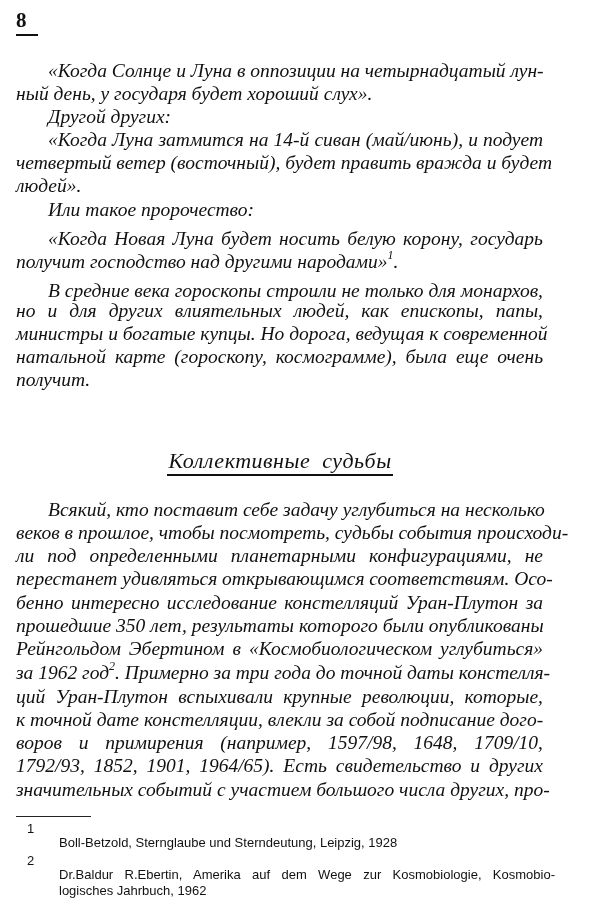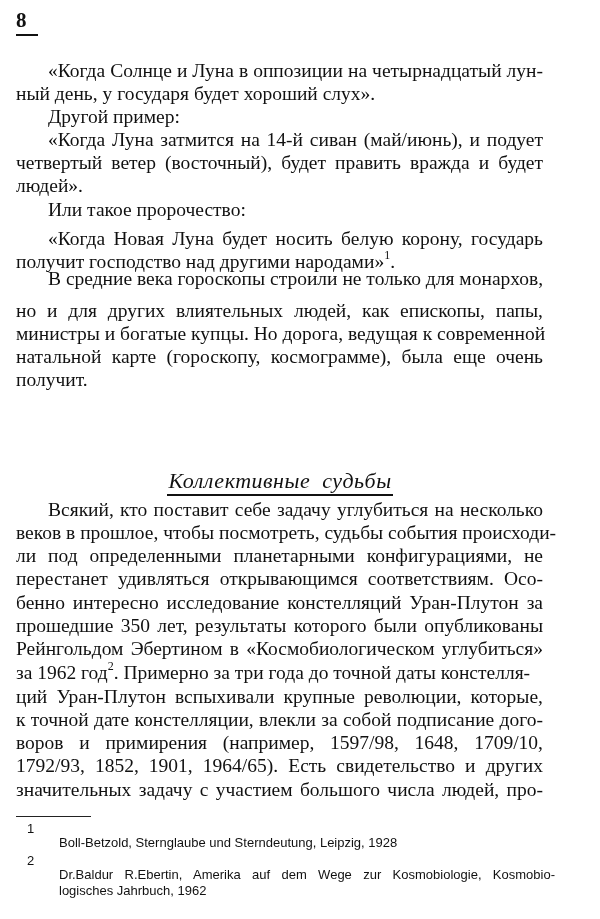--- a/index.html
+++ b/index.html
@@ -33,40 +33,40 @@
     }
     .line {
       position: absolute;
       left: 16px;
       width: 527px;
       font-size: 19.5px;
       line-height: 22px;
       white-space: nowrap;
       text-align: justify;
       text-align-last: justify;
+      font-style: italic;
     }
     .line.indent {
       left: 48px;
       width: 495px;
     }
     .line.last {
       text-align-last: left;
     }
     sup {
       font-size: 12px;
       line-height: 0;
       vertical-align: 9px;
     }
     .heading {
       position: absolute;
       left: 0;
       width: 560px;
       top: 449px;
       text-align: center;
-      margin-top: 20px;
     }
     .heading span {
       display: inline-block;
       font-style: italic;
       font-size: 22px;
       line-height: 24px;
       letter-spacing: 0.5px;
       word-spacing: 6px;
       border-bottom: 2px solid #111111;
       padding: 0 1px 1px 1px;
@@ -106,28 +106,28 @@
 <body>
 
 <div>
 
   <div class="page-number">8</div>
   <div class="page-number-rule"></div>
 
   <div>
     <div class="line indent" style="top:60px">«Когда Солнце и Луна в оппозиции на четырнадцатый лун-</div>
     <div class="line last" style="top:83px">ный день, у государя будет хороший слух».</div>
-    <div class="line indent last" style="top:106px">Другой пример:</div>
+    <div class="line indent last" style="top:106px">Другой других:</div>
     <div class="line indent" style="top:129px">«Когда Луна затмится на 14-й сиван (май/июнь), и подует</div>
     <div class="line" style="top:152px">четвертый ветер (восточный), будет править вражда и будет</div>
     <div class="line last" style="top:175px">людей».</div>
     <div class="line indent last" style="top:199px">Или такое пророчество:</div>
     <div class="line indent" style="top:228px">«Когда Новая Луна будет носить белую корону, государь</div>
     <div class="line last" style="top:251px"><span>получит господство над другими народами»</span><sup>1</sup><span>.</span></div>
-    <div class="line indent" style="top:268px">В средние века гороскопы строили не только для монархов,</div>
+    <div class="line indent" style="top:280px">В средние века гороскопы строили не только для монархов,</div>
     <div class="line" style="top:300px">но и для других влиятельных людей, как епископы, папы,</div>
     <div class="line" style="top:323px">министры и богатые купцы. Но дорога, ведущая к современной</div>
     <div class="line" style="top:346px">натальной карте (гороскопу, космограмме), была еще очень</div>
     <div class="line last" style="top:369px">получит.</div>
   </div>
 
   <div class="heading">
     <span>Коллективные судьбы</span>
   </div>
 
@@ -137,21 +137,21 @@
     <div class="line" style="top:545px">ли под определенными планетарными конфигурациями, не</div>
     <div class="line" style="top:568px">перестанет удивляться открывающимся соответствиям. Осо-</div>
     <div class="line" style="top:592px">бенно интересно исследование констелляций Уран-Плутон за</div>
     <div class="line" style="top:615px">прошедшие 350 лет, результаты которого были опубликованы</div>
     <div class="line" style="top:638px">Рейнгольдом Эбертином в «Космобиологическом углубиться»</div>
     <div class="line" style="top:662px; text-align-last:left; text-align:right;"><span>за 1962 год</span><sup>2</sup><span>. Примерно за три года до точной даты констелля-</span></div>
     <div class="line" style="top:686px">ций Уран-Плутон вспыхивали крупные революции, которые,</div>
     <div class="line" style="top:709px">к точной дате констелляции, влекли за собой подписание дого-</div>
     <div class="line" style="top:732px">воров и примирения (например, 1597/98, 1648, 1709/10,</div>
     <div class="line" style="top:755px">1792/93, 1852, 1901, 1964/65). Есть свидетельство и других</div>
-    <div class="line" style="top:779px">значительных задачу с участием большого числа людей, про-</div>
+    <div class="line" style="top:779px">значительных событий с участием большого числа других, про-</div>
   </div>
 
   <div class="footnote-rule"></div>
 
   <div>
     <div>
       <div class="fn-num" style="top:822px">1</div>
       <div class="fn-text last" style="top:834px">Boll-Betzold, Sternglaube und Sterndeutung, Leipzig, 1928</div>
     </div>
     <div>

